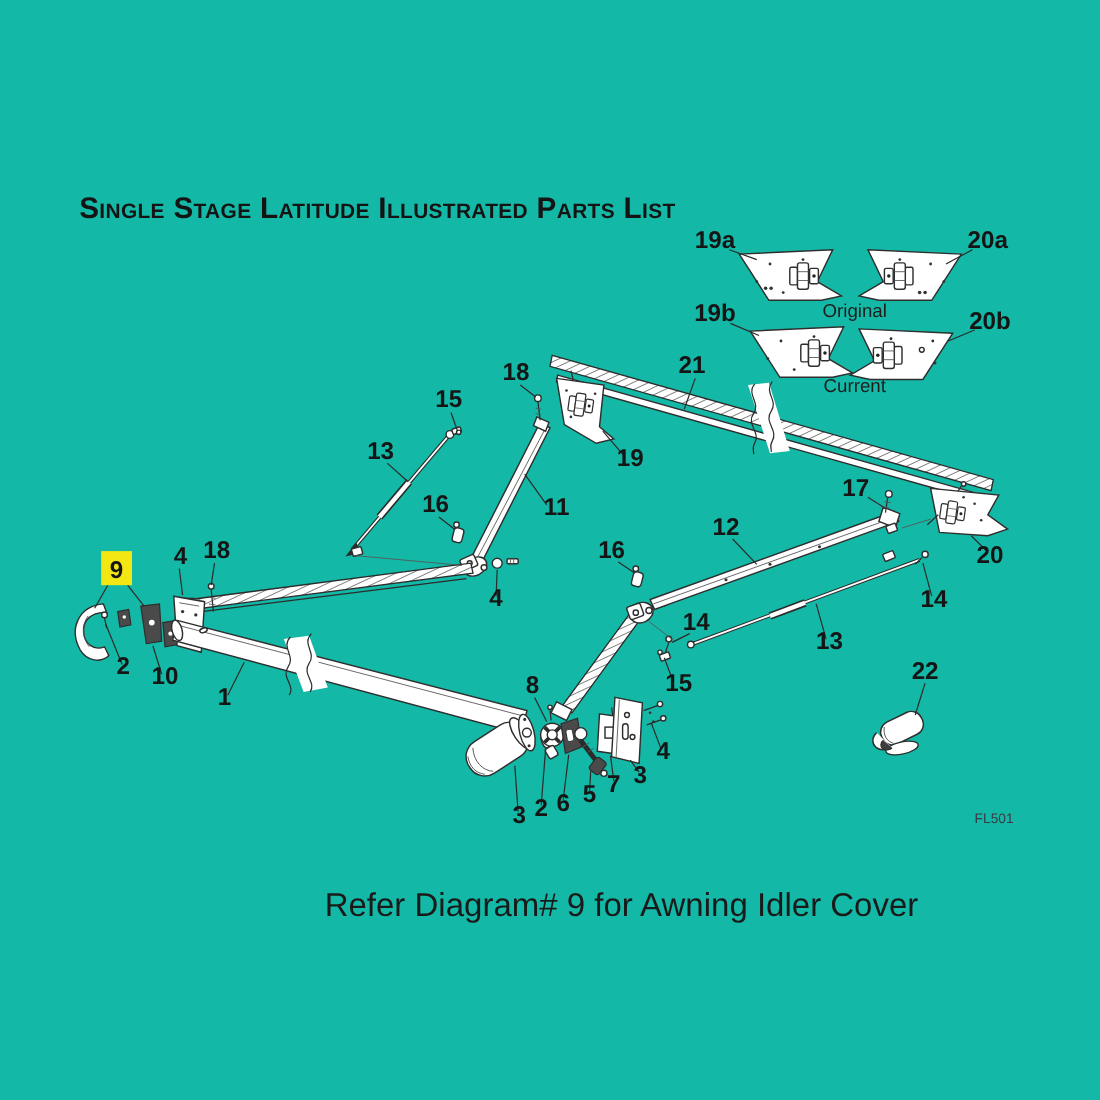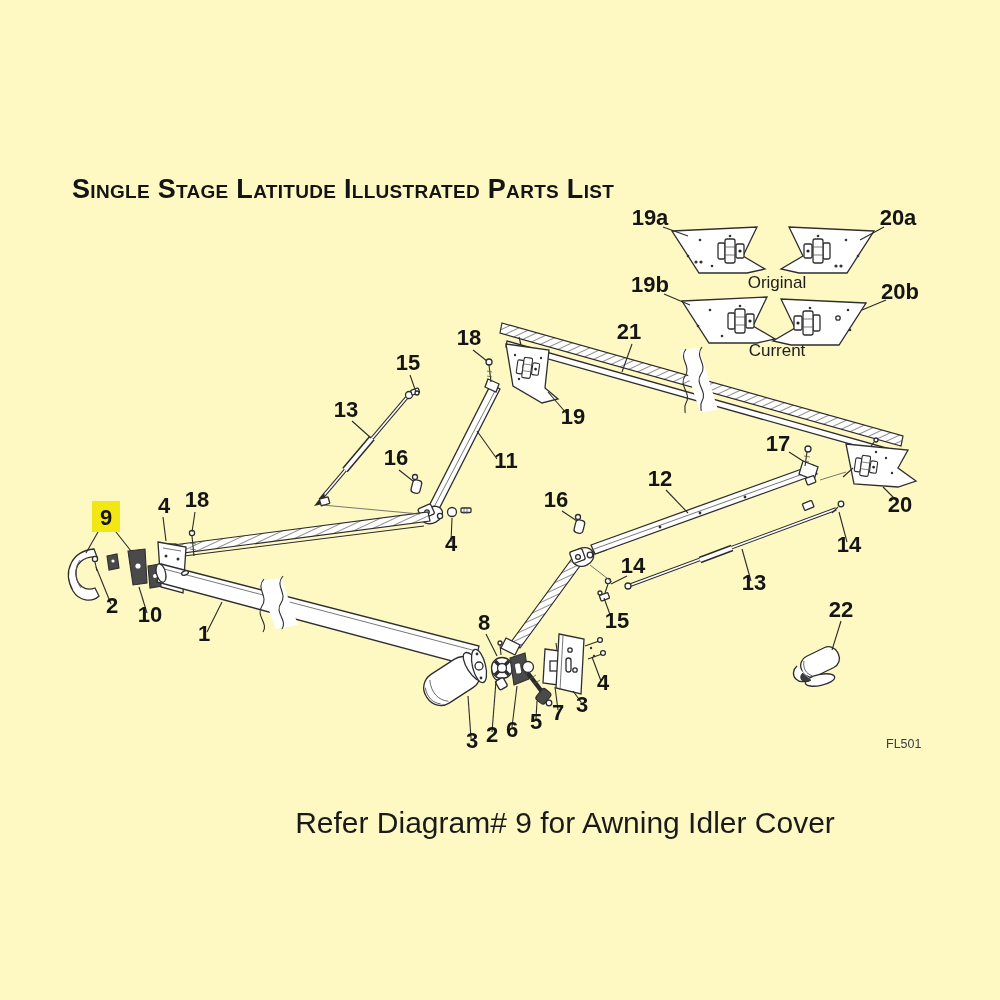--- a/index.html
+++ b/index.html
@@ -1,16 +1,16 @@
 <!DOCTYPE html>
 <html><head>
 <meta charset="utf-8">
 <style>
   html,body{margin:0;padding:0;background:#ffffff;}
-  .page{position:relative;width:1000px;height:1000px;background:#fef9c3;overflow:hidden;
+  .page{position:relative;width:1000px;height:1000px;background:#14b8a6;overflow:hidden;
         font-family:"Liberation Sans",sans-serif;}
   svg{position:absolute;left:0;top:0;}
   .title{font:700 27px "Liberation Sans",sans-serif;font-variant:small-caps;
          letter-spacing:.3px;fill:#141414;}
   .callout{font:700 22px "Liberation Sans",sans-serif;fill:#151515;text-anchor:middle;}
   .variant{font:400 17px "Liberation Sans",sans-serif;fill:#1d1d1d;text-anchor:middle;}
   .figcode{font:400 12.5px "Liberation Sans",sans-serif;fill:#3a3a46;}
   .footer{font:400 30px "Liberation Sans",sans-serif;fill:#1a1a1a;text-anchor:middle;}
   .ln{stroke:#2b2b2b;stroke-width:1.1;fill:none;}
   .part{stroke:#2e2e2e;stroke-width:1.3;fill:#ffffff;}

